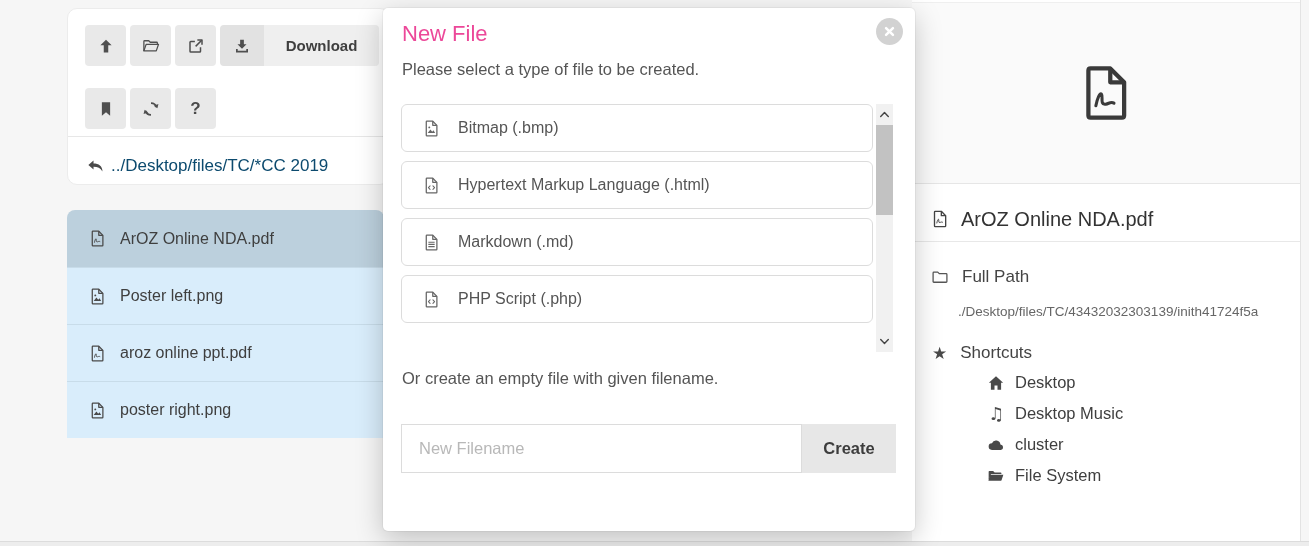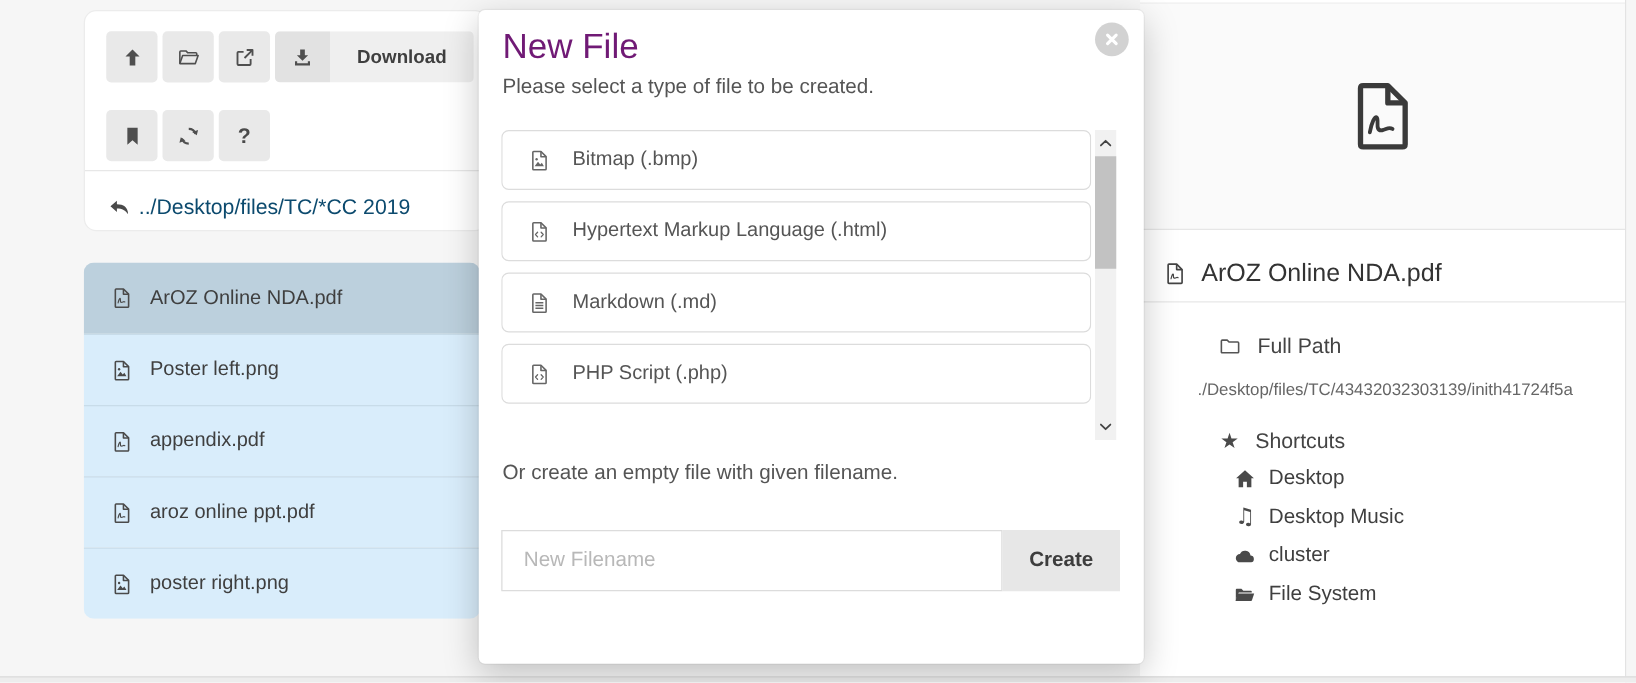--- a/index.html
+++ b/index.html
@@ -58,21 +58,21 @@
   .file-row:first-child{border-top:none;}
   .file-row.selected{background:var(--selected-row-bg);}
   .file-row .ic{width:19px; height:19px; color:#4a4a4a;}
 
   
   .modal{
     position:absolute; left:383px; top:8px; width:532px; height:523px;
     background:#fff; border-radius:5px; z-index:10;
     box-shadow:0 8px 28px rgba(0,0,0,.22), 0 0 0 1px rgba(0,0,0,.04);
   }
-  .modal-title{position:absolute; left:19px; top:13px; font-size:28px; color:#701a75;}
+  .modal-title{position:absolute; left:19px; top:13px; font-size:22px; color:#ec4899;}
   .modal-sub{position:absolute; left:19px; top:52px; font-size:16.5px; color:#555;}
   .close-btn{
     position:absolute; left:493px; top:10px; width:27px; height:27px;
     border-radius:50%; background:#d2d2d2; border:none; cursor:pointer;
     display:flex; align-items:center; justify-content:center; padding:0;
   }
   .close-btn .ic{width:15px; height:15px; color:#fff;}
   .type-viewport{position:absolute; left:18px; top:96px; width:472px; height:245px; overflow:hidden;}
   .type-card{
     height:48px; border:1px solid #dcdcdc; border-radius:6px; background:#fff;
@@ -112,21 +112,21 @@
     display:flex; align-items:center; justify-content:center;
   }
   .preview .ic{width:64px; height:72px; color:#3a3a3a;}
   .dp-heading{
     position:absolute; left:18px; top:198px; height:42px; display:flex;
     align-items:center; gap:11px; font-size:20px; color:#333;
   }
   .dp-heading .ic{width:20px; height:20px; color:#444;}
   .dp-divider{position:absolute; left:0; right:0; top:241px; border-top:1px solid #e8e8e8;}
   .dp-row{position:absolute; display:flex; align-items:center; gap:13px;
-    font-size:17px; color:#444;margin-left:44px;}
+    font-size:17px; color:#444;}
   .row-fullpath{left:19px; top:264px; height:26px;}
   .row-fullpath .ic{width:18px; height:18px; color:#555;}
   .path-value{position:absolute; left:46px; top:304px; font-size:13.5px; color:#666;}
   .row-shortcuts{left:20px; top:340px; height:26px;}
   .star-glyph{font-family:"DejaVu Sans",sans-serif; font-size:17px; color:#4a4a4a; line-height:1;}
   .shortcut-list{position:absolute; left:51px; top:367px;margin-left:24px;}
   .shortcut-item{
     height:31px; display:flex; align-items:center; gap:10px;
     font-size:16.5px; color:#3f3f3f; cursor:pointer;
   }
@@ -317,28 +317,20 @@
         </svg>
       </span>
     <span>Poster left.png</span>
   </div>
   <div class="file-row">
     <span class="ic">
         <svg>
           <use href="#i-file-pdf"></use>
         </svg>
       </span>
-    <span>appendix.pdf</span>
-  </div>
-  <div class="file-row">
-    <span class="ic">
-        <svg>
-          <use href="#i-file-pdf"></use>
-        </svg>
-      </span>
     <span>aroz online ppt.pdf</span>
   </div>
   <div class="file-row">
     <span class="ic">
         <svg>
           <use href="#i-file-image"></use>
         </svg>
       </span>
     <span>poster right.png</span>
   </div>

